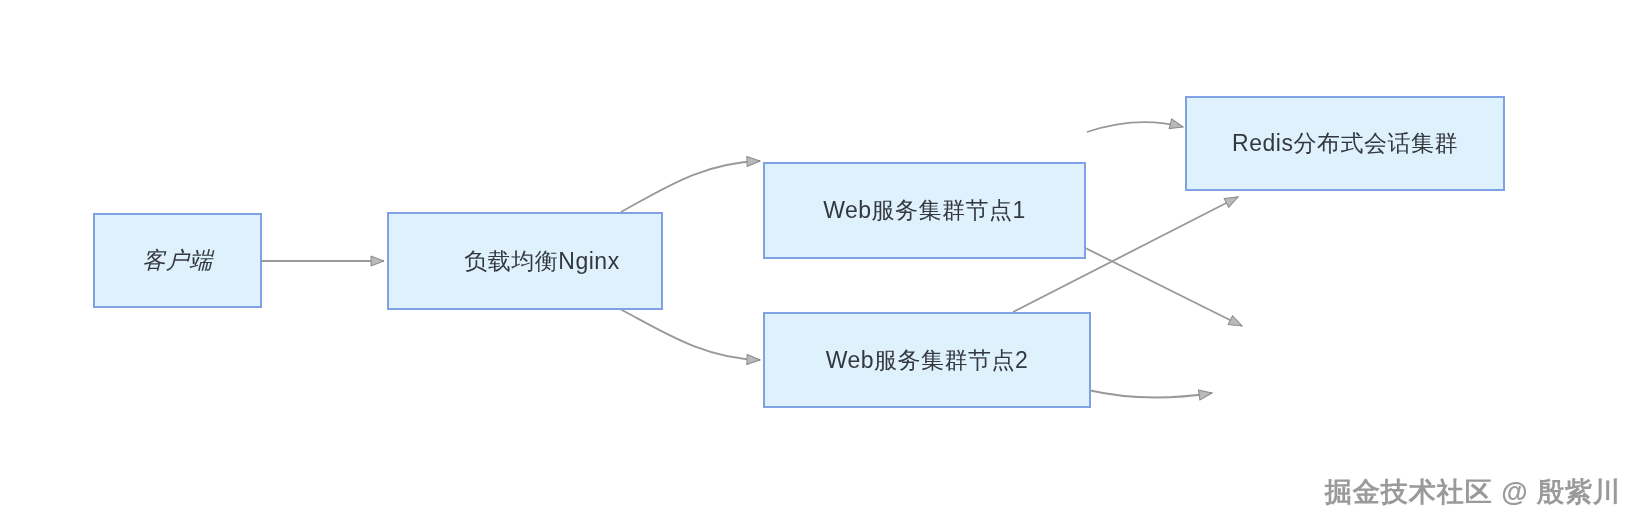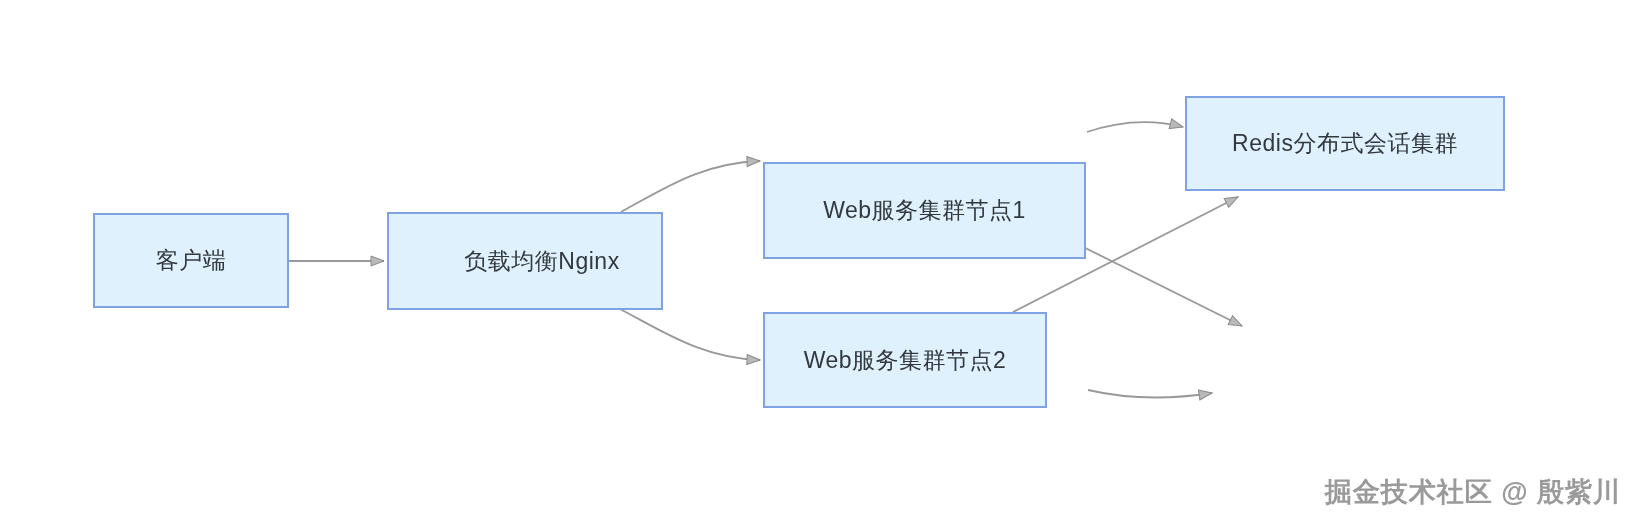--- a/index.html
+++ b/index.html
@@ -29,24 +29,24 @@
     border: 2px solid #7ea2e4;
     box-sizing: border-box;
     display: flex;
     align-items: center;
     justify-content: center;
     color: #33383f;
     font-size: 23px;
     letter-spacing: 0.5px;
     white-space: nowrap;
   }
-  .node-client { left: 93px;  top: 213px; width: 196px; height: 95px; }
+  .node-client { left: 93px;  top: 213px; width: 169px; height: 95px; font-style: italic; }
   .node-nginx  { left: 387px; top: 212px; width: 276px; height: 98px; padding-left: 34px; }
   .node-web1   { left: 763px; top: 114px; width: 323px; height: 97px; margin-top: 48px; }
-  .node-web2   { left: 763px; top: 312px; width: 284px; height: 96px; }
+  .node-web2   { left: 763px; top: 312px; width: 328px; height: 96px; }
   .node-redis  { left: 1185px; top: 96px;  width: 320px; height: 95px; }
   .node-mysql  { left: 1215px; top: 331px; width: 284px; height: 92px; }
   .watermark {
     position: absolute;
     right: 4px;
     top: 474px;
     font-size: 27px;
     font-weight: 700;
     color: #9a9a9a;
     text-shadow: 2px 2px 0 #ffffff, 1px 1px 0 #e8e8e8;

